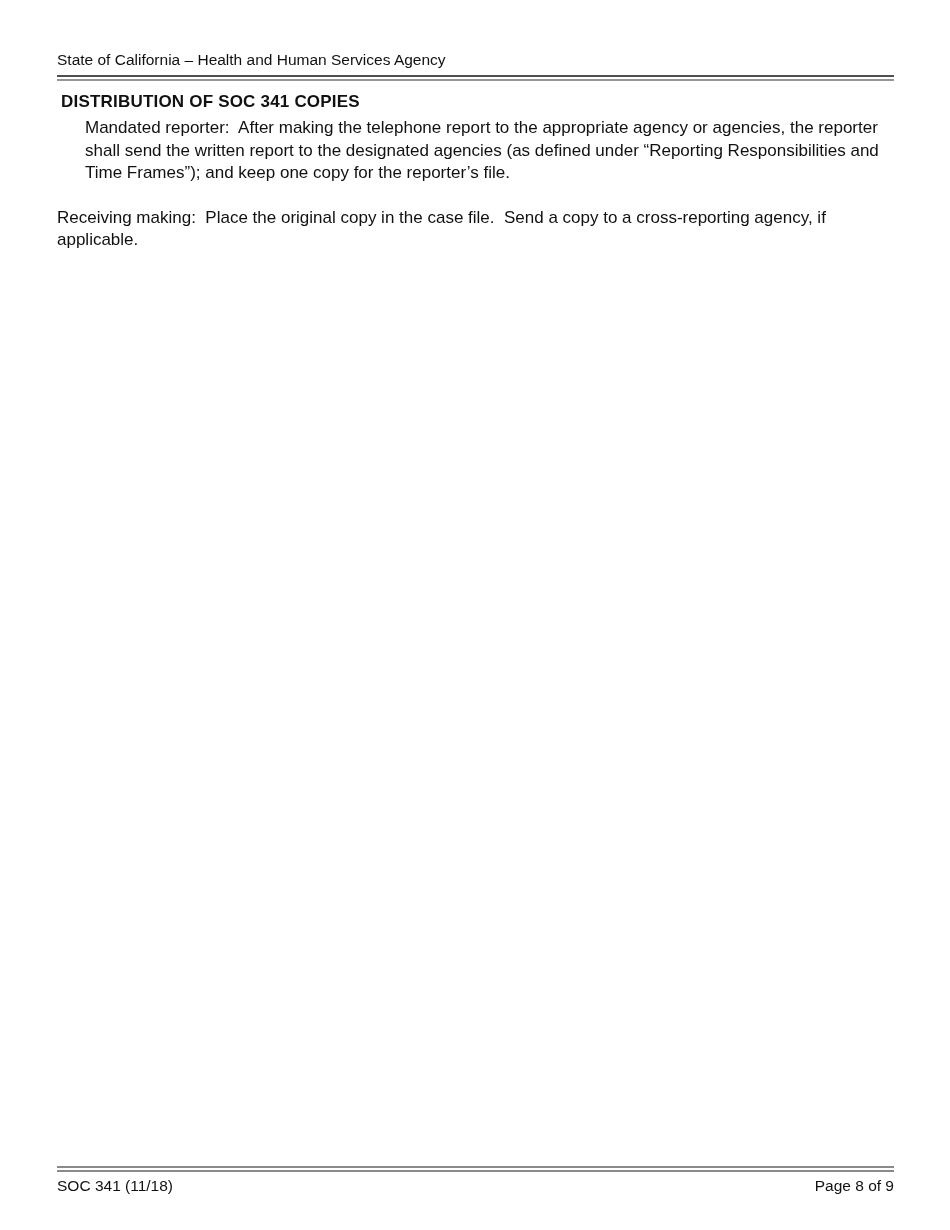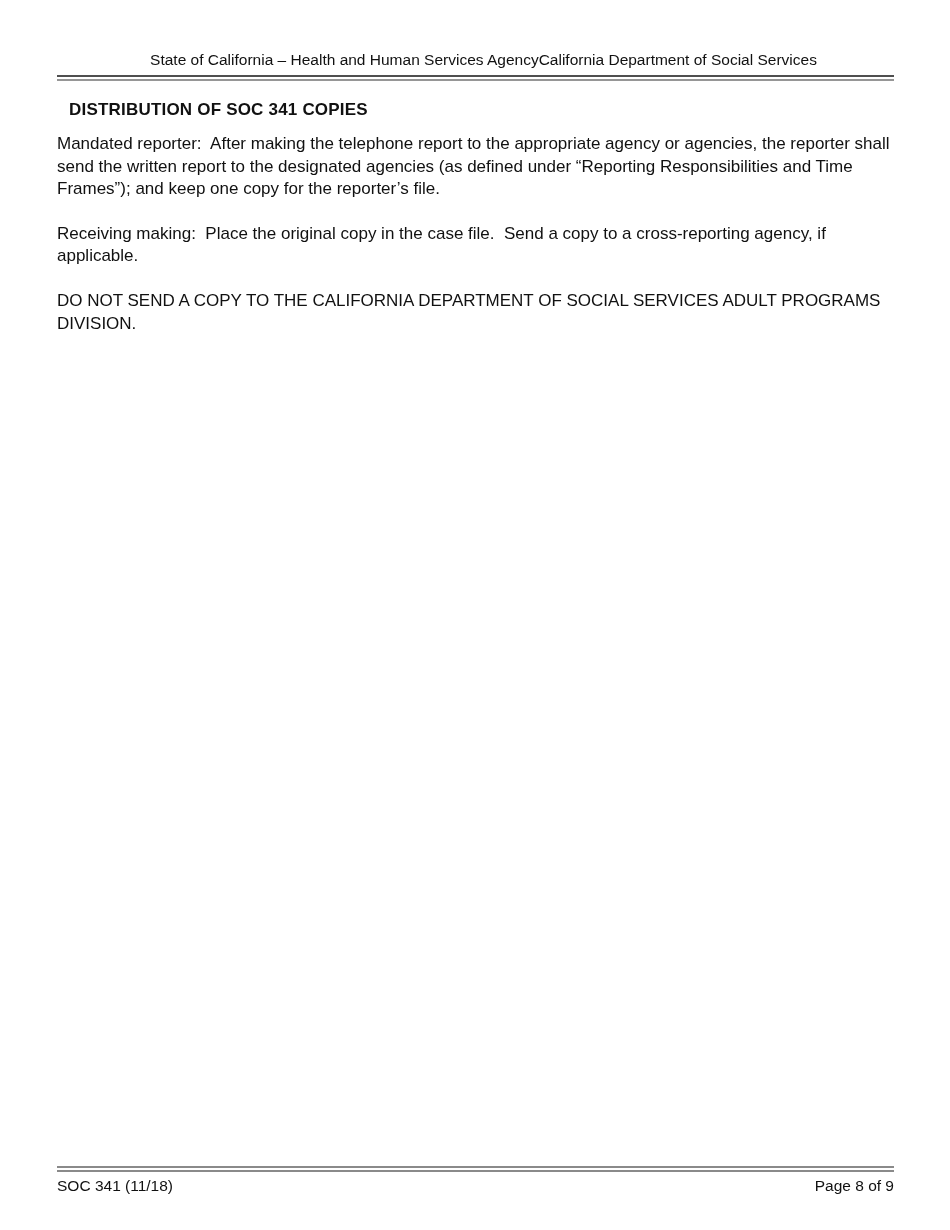--- a/index.html
+++ b/index.html
@@ -16,21 +16,21 @@
     font-family: "Liberation Sans", "DejaVu Sans", sans-serif;
     overflow: hidden;
     box-sizing: border-box;
   }
   .header-row {
     position: absolute;
     top: 50px;
     left: 57px;
     right: 40px;
     display: flex;
-    justify-content: center;
+    justify-content: space-between;
     align-items: baseline;
     font-size: 15.5px;
     line-height: 19px;
     white-space: nowrap;
   }
   .rule-double-header {
     position: absolute;
     top: 75px;
     left: 57px;
     right: 56px;
@@ -40,32 +40,33 @@
   }
   .content {
     position: absolute;
     top: 87px;
     left: 57px;
     width: 848px;
     font-size: 17px;
     line-height: 22.4px;
   }
   .doc-heading {
-    margin: 12px;
+    margin: 4px;
     font-size: 17px;
     font-weight: bold;
     line-height: 22.4px;
     letter-spacing: 0.2px;
   }
   .content p {
     margin: 0 0 22.4px 0;
     white-space: pre-wrap;
   }
   .content p.first {
     margin-top: 0;
+    margin-left: 28px;
   }
   .rule-double-footer {
     position: absolute;
     top: 1166px;
     left: 57px;
     right: 56px;
     height: 2px;
     border-top: 2px solid #8a8a8a;
     border-bottom: 2px solid #8a8a8a;
   }
@@ -82,30 +83,28 @@
     white-space: nowrap;
   }
 </style>
 </head>
 <body>
 
 <div class="page">
 
   <div class="header-row">
     <span>State of California – Health and Human Services Agency</span>
-    <span>California Department of Social Services</span>
   </div>
 
   <div class="rule-double-header"></div>
 
   <div class="content">
     <h1 class="doc-heading">DISTRIBUTION OF SOC 341 COPIES</h1>
     <p class="first">Mandated reporter:  After making the telephone report to the appropriate agency or agencies, the reporter shall send the written report to the designated agencies (as defined under “Reporting Responsibilities and Time Frames”); and keep one copy for the reporter’s file.</p>
     <p>Receiving making:  Place the original copy in the case file.  Send a copy to a cross-reporting agency, if applicable.</p>
-    <p>DO NOT SEND A COPY TO THE CALIFORNIA DEPARTMENT OF SOCIAL SERVICES ADULT PROGRAMS DIVISION.</p>
   </div>
 
   <div class="rule-double-footer"></div>
 
   <div class="footer-row">
     <span>SOC 341 (11/18)</span>
     <span>Page 8 of 9</span>
   </div>
 
 </div>

